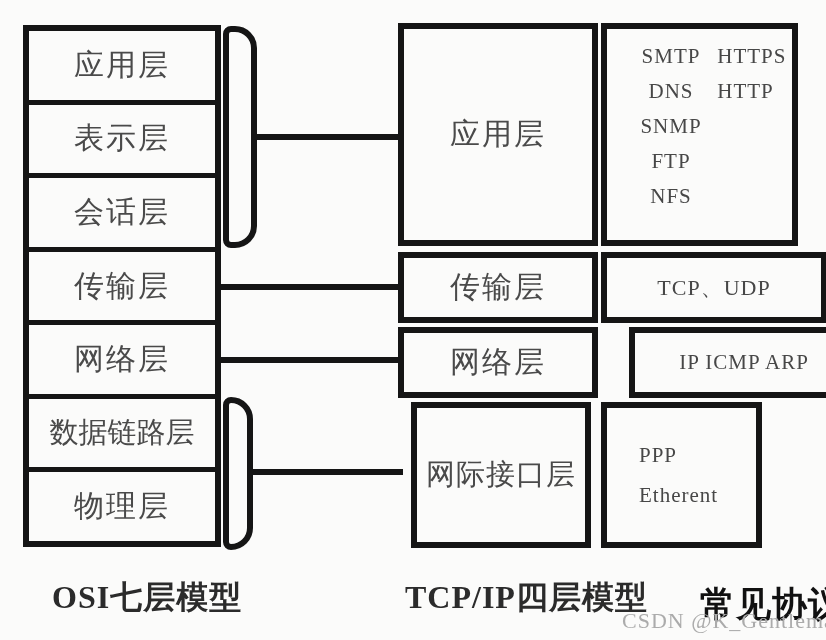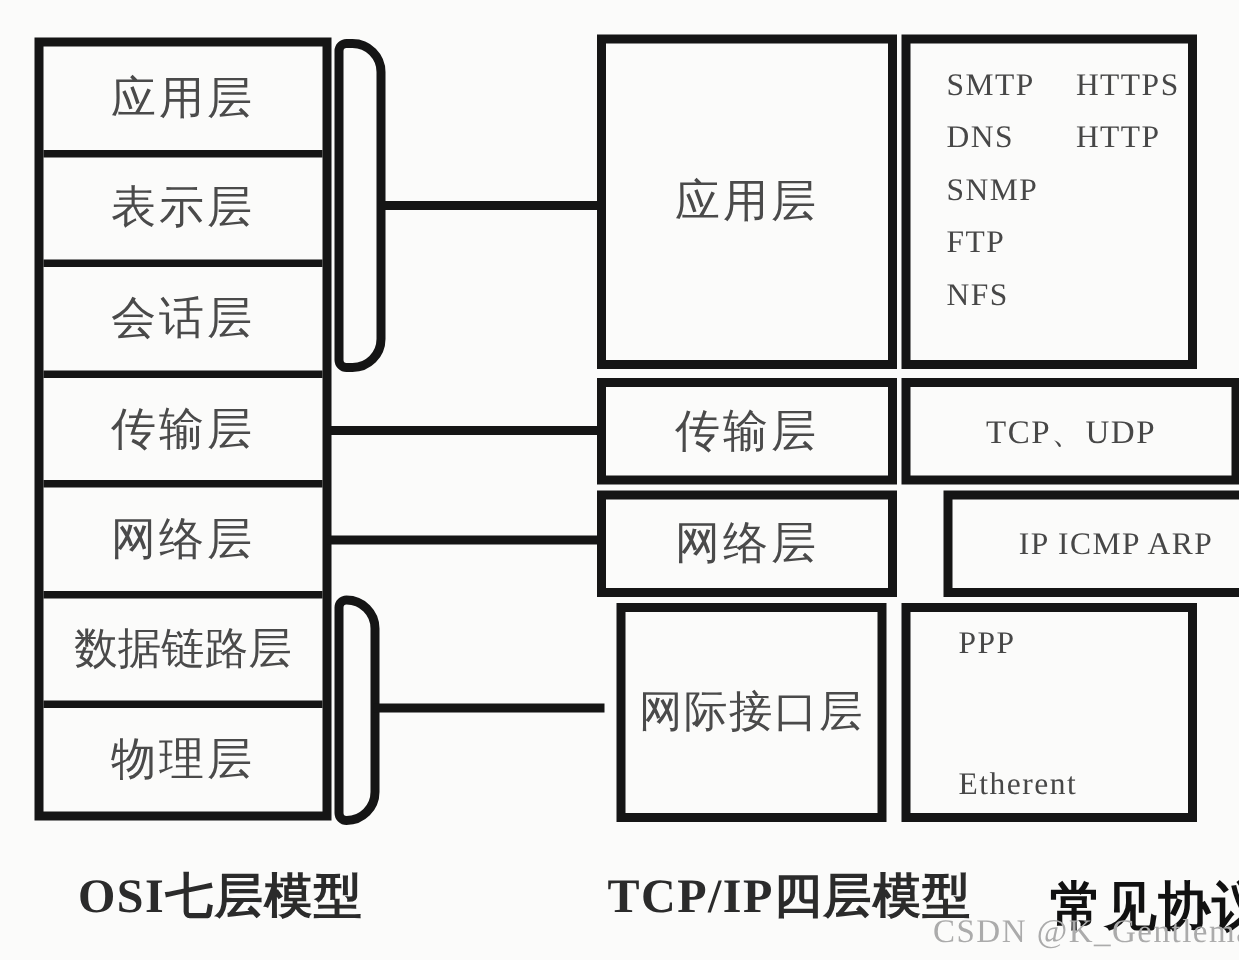--- a/index.html
+++ b/index.html
@@ -58,28 +58,28 @@
   .cell-app-protocols  { left: 601px; top: 23px;  width: 197px; height: 223px;
                          display: block; padding: 10px 0 0 24px; }
   .cell-transport-label{ left: 398px; top: 252px; width: 200px; height: 71px; }
   .cell-transport-proto{ left: 601px; top: 252px; width: 226px; height: 71px;
                          font-size: 22px; letter-spacing: 1px; color: var(--protocol-text, #474747); }
   .cell-network-label  { left: 398px; top: 327px; width: 200px; height: 71px; }
   .cell-network-proto  { left: 601px; top: 327px; width: 230px; height: 71px;
                          font-size: 21px; letter-spacing: 1px; color: var(--protocol-text, #474747); margin-left: 28px; }
   .cell-link-label     { left: 411px; top: 402px; width: 180px; height: 146px;
                          letter-spacing: 1px; font-size: 29px; }
-  .cell-link-proto     { left: 601px; top: 402px; width: 197px; height: 146px;
+  .cell-link-proto     { left: 601px; top: 402px; width: 161px; height: 146px;
                          display: flex; flex-direction: column; align-items: flex-start;
-                         justify-content: space-between; padding-left: 32px;
+                         justify-content: center; padding-left: 32px;
                          font-size: 21px; color: var(--protocol-text, #474747);
                          letter-spacing: 1px; line-height: 40px; }
   .proto-row { line-height: 35px; font-size: 21px; letter-spacing: 1px;
                color: var(--protocol-text, #474747); white-space: nowrap; }
-  .proto-row .c1 { display: inline-block; width: 80px; }
+  .proto-row .c1 { display: inline-block; width: 80px; text-align: center; }
   
   .caption {
     position: absolute;
     font-size: 32px; font-weight: 600;
     color: var(--caption-text, #2b2b2b);
     letter-spacing: 1px; white-space: nowrap; margin-left: 16px;
   }
   .caption-osi   { left: 36px;  top: 576px; }
   .caption-tcpip { left: 389px; top: 576px; }
   .caption-protocols { left: 684px; top: 581px; font-size: 35px; font-weight: 700;

